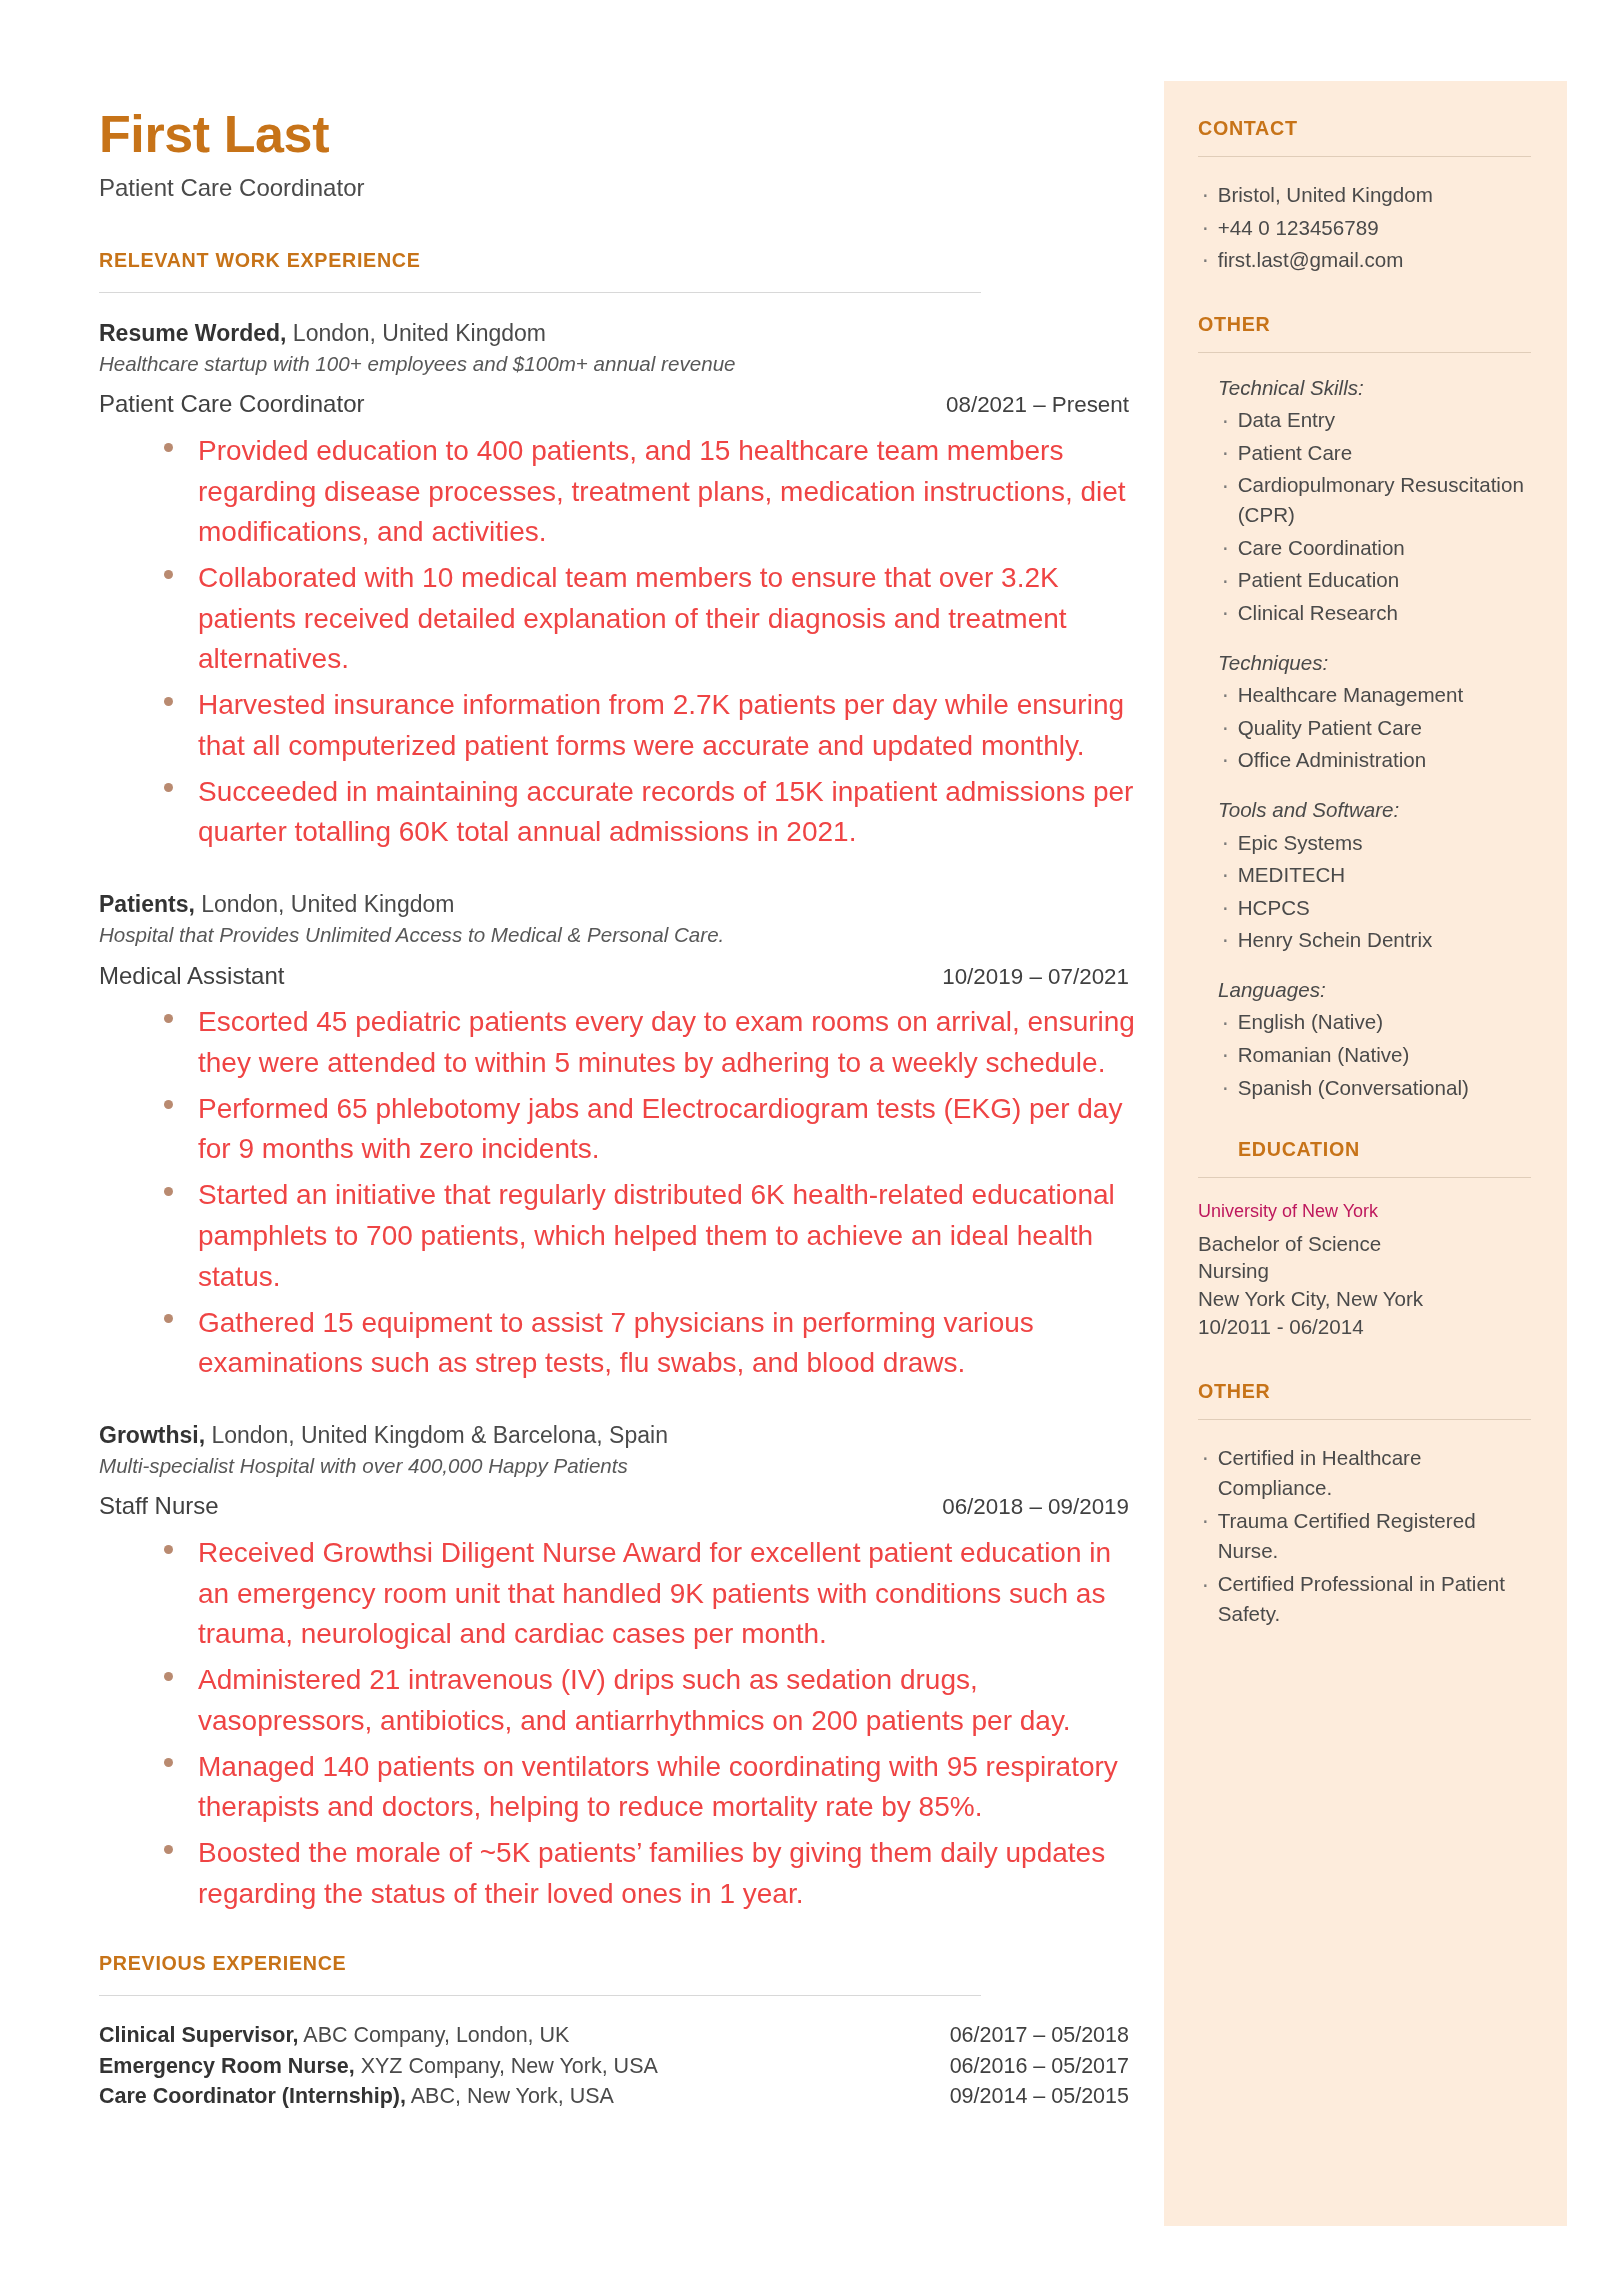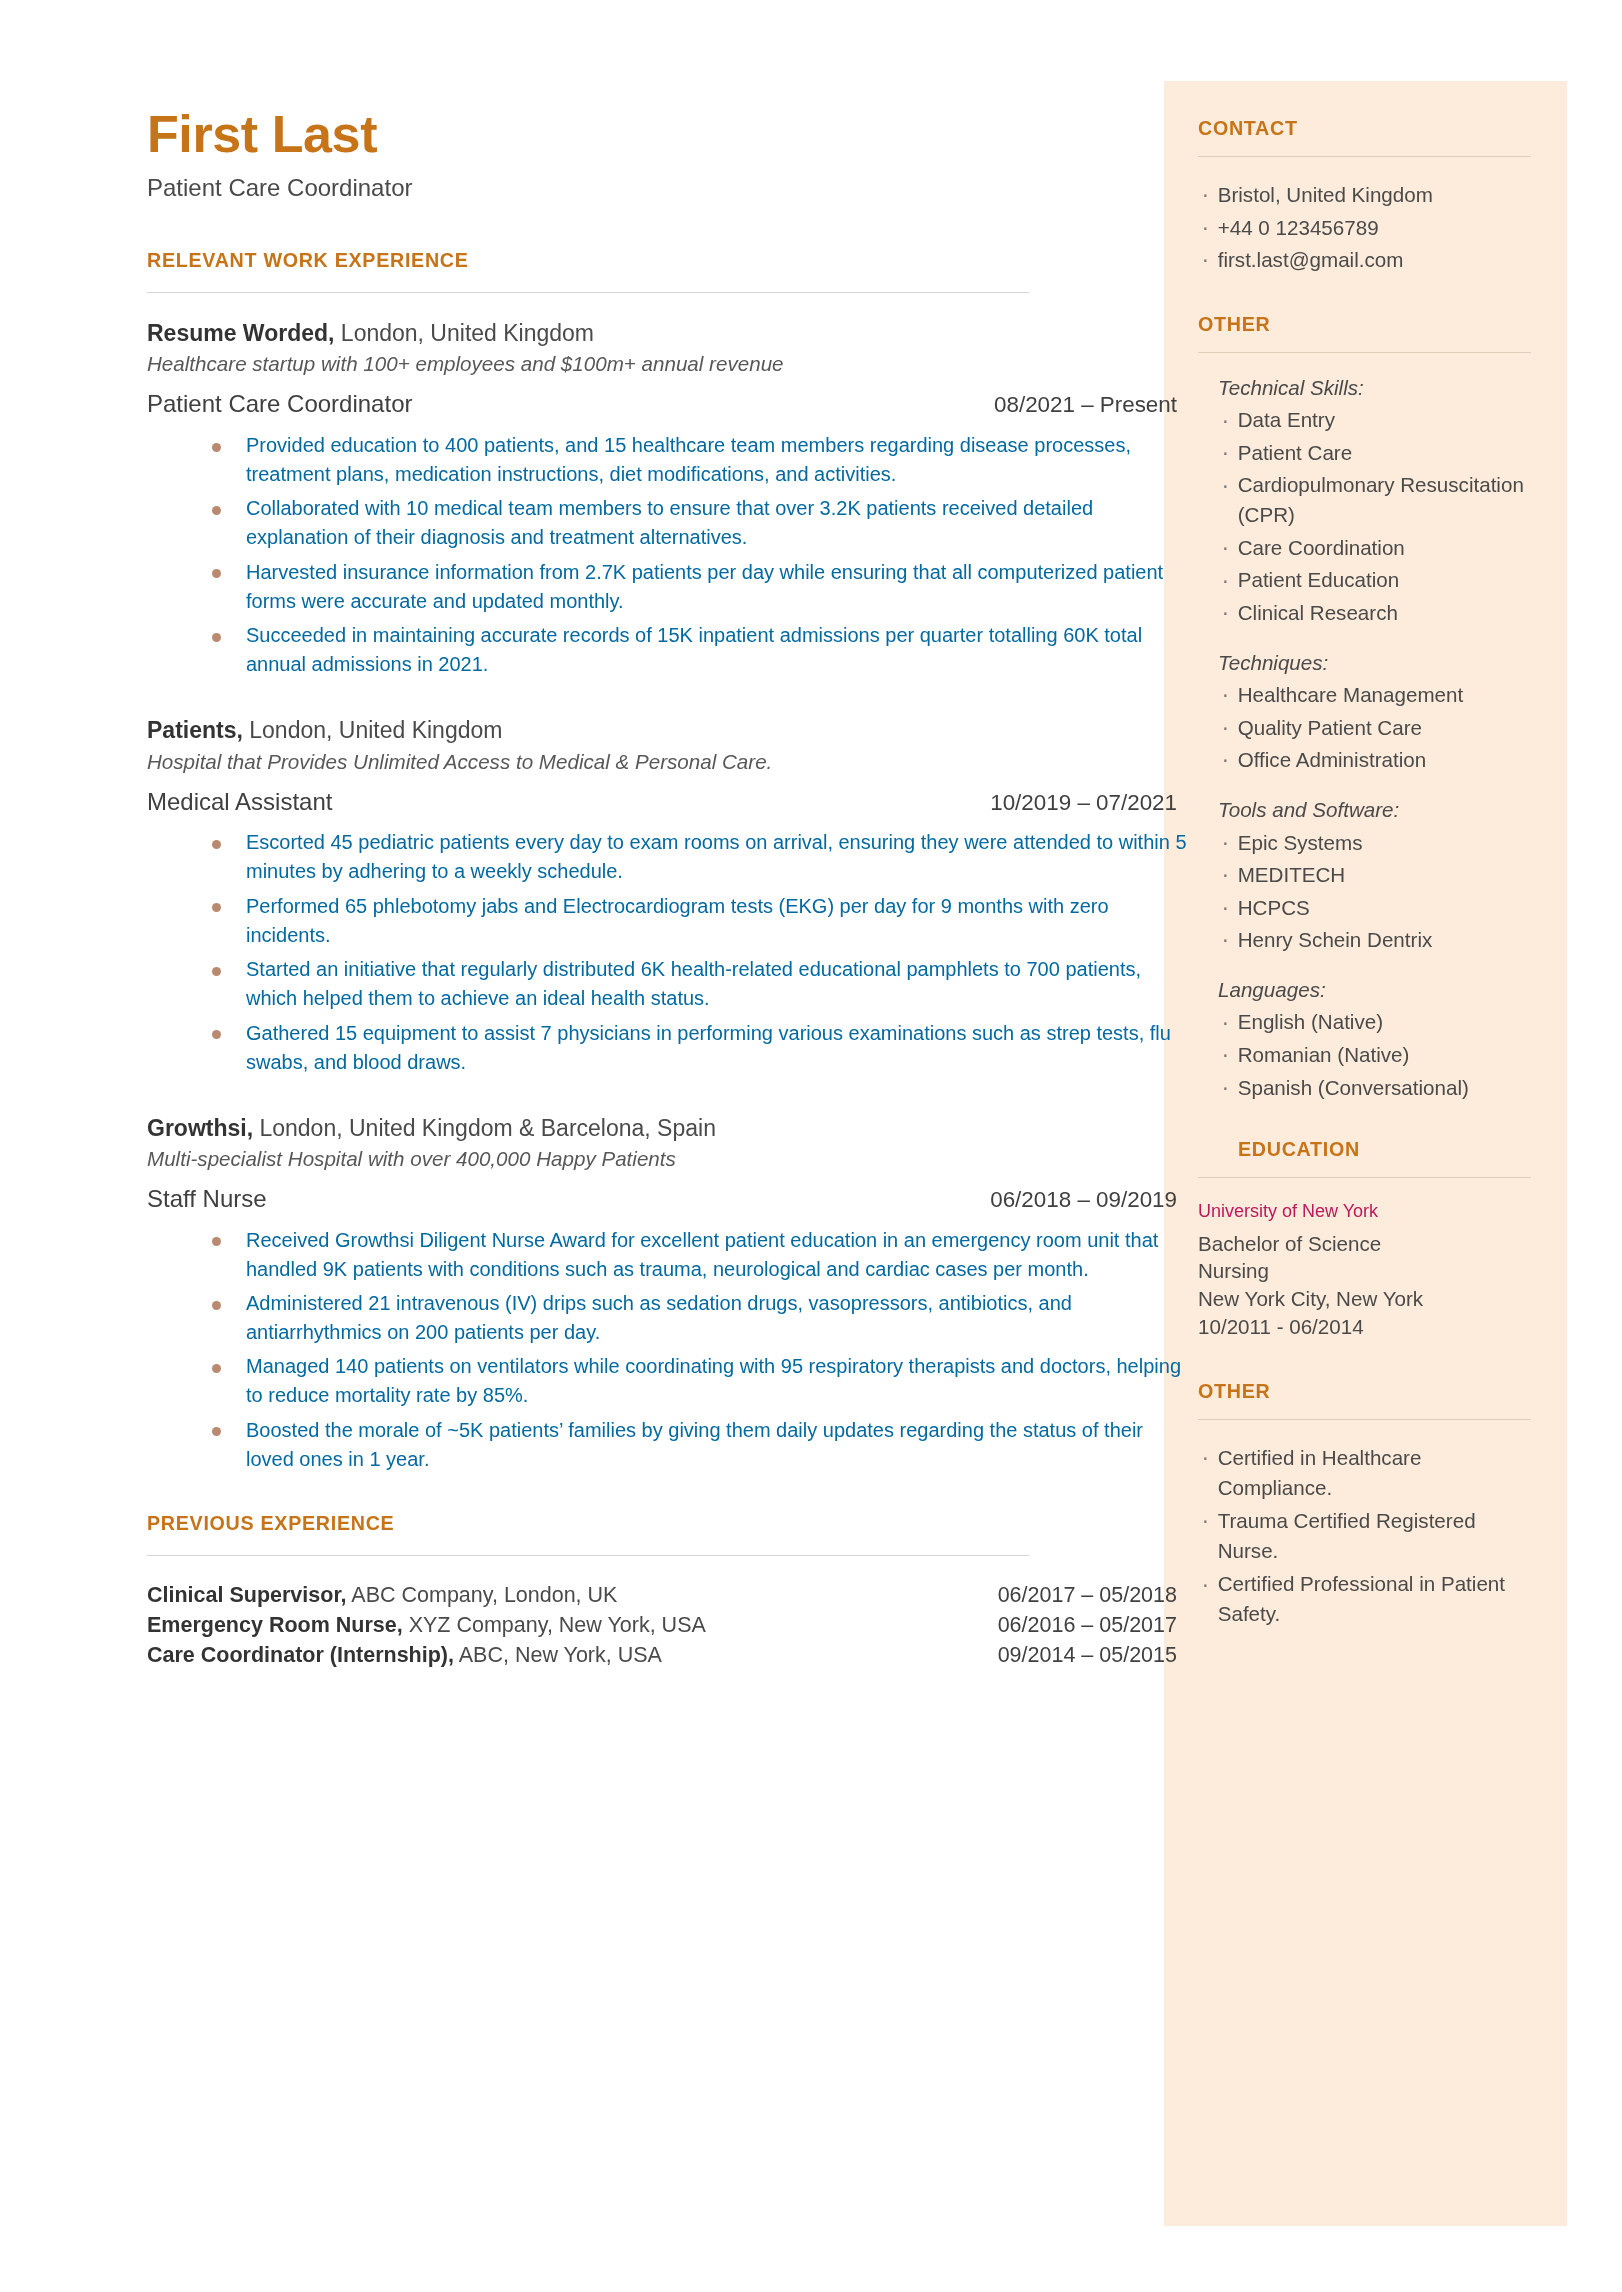--- a/index.html
+++ b/index.html
@@ -32,21 +32,20 @@
     box-sizing: border-box;
     padding: 36px 34px 0 34px;
   }
   .main {
     position: absolute;
     top: 0;
     left: 0;
     width: 922px;
     padding: 107px 36px 0 99px;
     box-sizing: border-box;
-    margin-left: 48px;
   }
   .name {
     font-size: 52px;
     font-weight: bold;
     color: #c77318;
     letter-spacing: -0.4px;
     line-height: 1.05;
     margin: 0 0 12.5px 0;
   }
   .subtitle {
@@ -99,23 +98,23 @@
     color: #404040;
   }
   ul.bullets {
     list-style: none;
     margin: 0 0 38px 0;
     padding: 0 0 0 52px;
     width: 994px;
   }
   ul.bullets li {
     position: relative;
-    font-size: 20px;
+    font-size: 28px;
     line-height: 1.45;
-    color: #0369a1;
+    color: #ef4444;
     margin-bottom: 5.4px;
     padding-left: 47px;
   }
   ul.bullets li::before {
     content: "";
     position: absolute;
     left: 12.5px;
     top: 11.6px;
     width: 9px;
     height: 9px;

